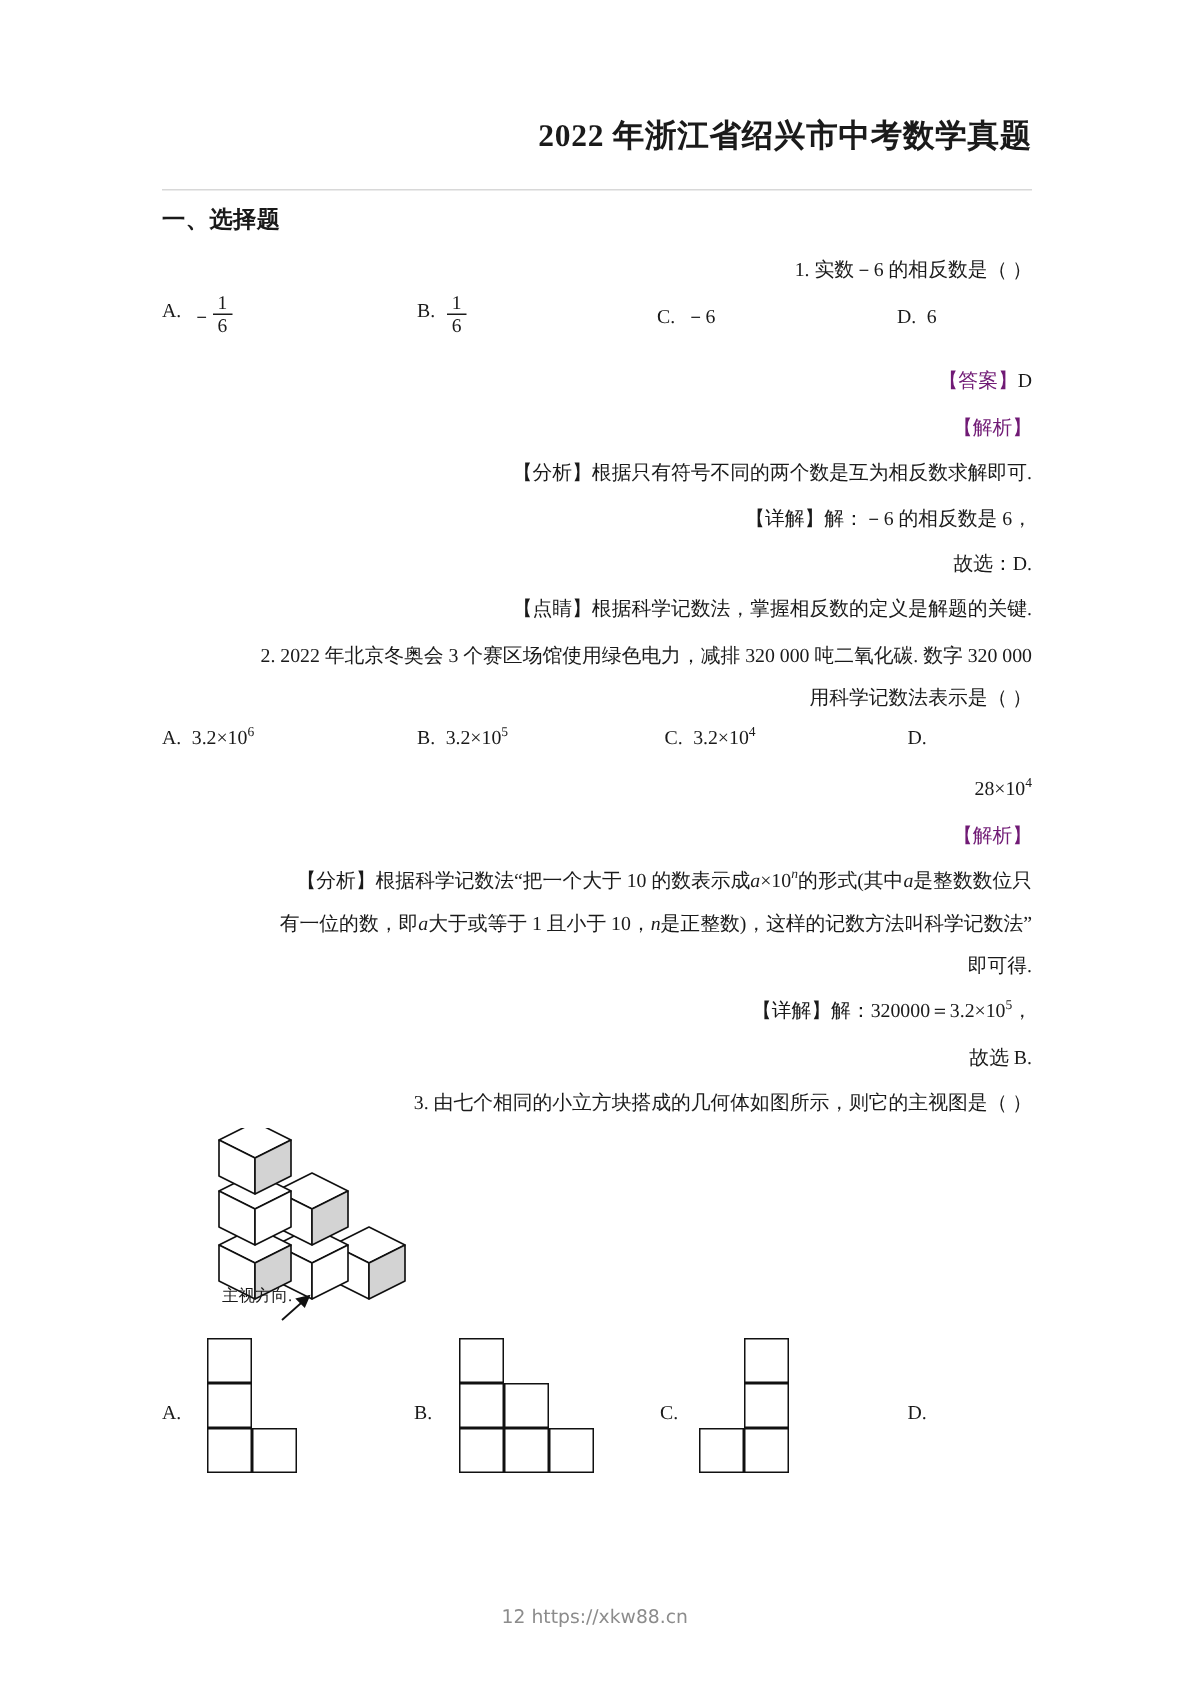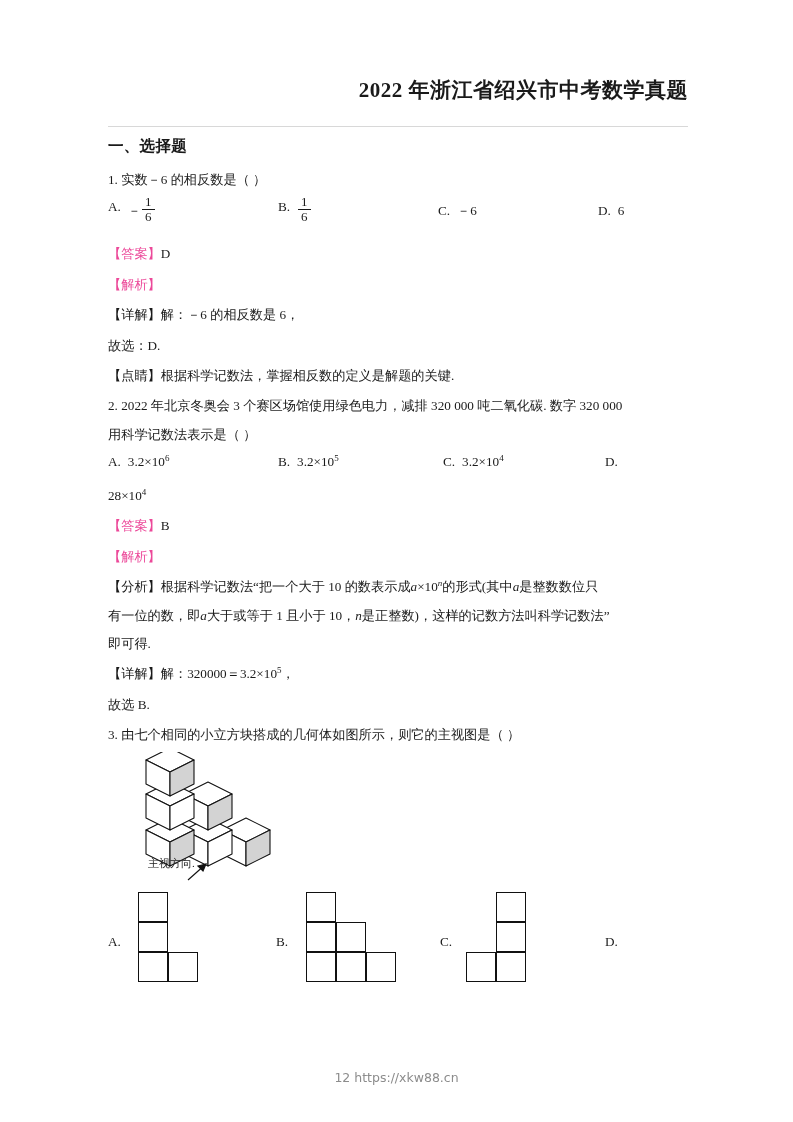--- a/index.html
+++ b/index.html
@@ -51,26 +51,26 @@
     font-weight: bold;
     margin: 0 0 12px 0;
     letter-spacing: 0.3px;
   }
 
   
   .line {
     font-size: 13.2px;
     line-height: 1.62;
     margin: 0 0 9px 0;
-    text-align: left;
+    text-align: right;
   }
   .line.tight { margin-bottom: 7px; }
 
   .tag-blue {
-    color: #ec4899;
+    color: #701a75;
   }
   .tag-black { color: #1a1a1a; }
 
   
   .opts {
     position: relative;
     font-size: 13.2px;
     margin: 0 0 6px 0;
     height: 40px;
   }
@@ -216,20 +216,21 @@
       <div class="opt" style="left:490px; top:4px;">
         <span class="opt-lab">D.</span>
         <span class="opt-val">6</span>
       </div>
     </div>
 
     <div class="line"><span class="tag-blue">【答案】</span><span class="tag-black">D</span></div>
 
     <div class="line"><span class="tag-blue">【解析】</span></div>
 
+    <div class="line"><span>【分析】</span><span>根据只有符号不同的两个数是互为相反数求解即可.</span></div>
 
     <div class="line"><span>【详解】</span><span>解：－6 的相反数是 6，</span></div>
 
     <div class="line">故选：D.</div>
 
     <div class="line"><span>【点睛】</span><span>根据科学记数法，掌握相反数的定义是解题的关键.</span></div>
 
     <div class="line tight">2. 2022 年北京冬奥会 3 个赛区场馆使用绿色电力，减排 320 000 吨二氧化碳. 数字 320 000</div>
     <div class="line tight">用科学记数法表示是（      ）</div>
 
@@ -246,21 +247,20 @@
         <span class="opt-lab">C.</span>
         <span class="opt-val"><span>3.2×10</span><sup class="exp">4</sup></span>
       </div>
       <div class="opt" style="left:497px;">
         <span class="opt-lab">D.</span>
       </div>
     </div>
 
     <div class="line"><span>28×10</span><sup class="exp">4</sup></div>
 
-    <div class="line"><span class="tag-blue">【答案】</span><span class="tag-black">B</span></div>
 
     <div class="line"><span class="tag-blue">【解析】</span></div>
 
     <div class="line tight"><span>【分析】</span><span>根据科学记数法“把一个大于 10 的数表示成</span><span class="ital">a</span><span>×10</span><sup class="exp ital">n</sup><span>的形式(其中</span><span class="ital">a</span><span>是整数数位只</span></div>
 
     <div class="line tight"><span>有一位的数，即</span><span class="ital">a</span><span>大于或等于 1 且小于 10，</span><span class="ital">n</span><span>是正整数)，这样的记数方法叫科学记数法”</span></div>
 
     <div class="line">即可得.</div>
 
     <div class="line"><span>【详解】</span><span>解：</span><span>320000＝3.2×10</span><sup class="exp">5</sup><span>，</span></div>

